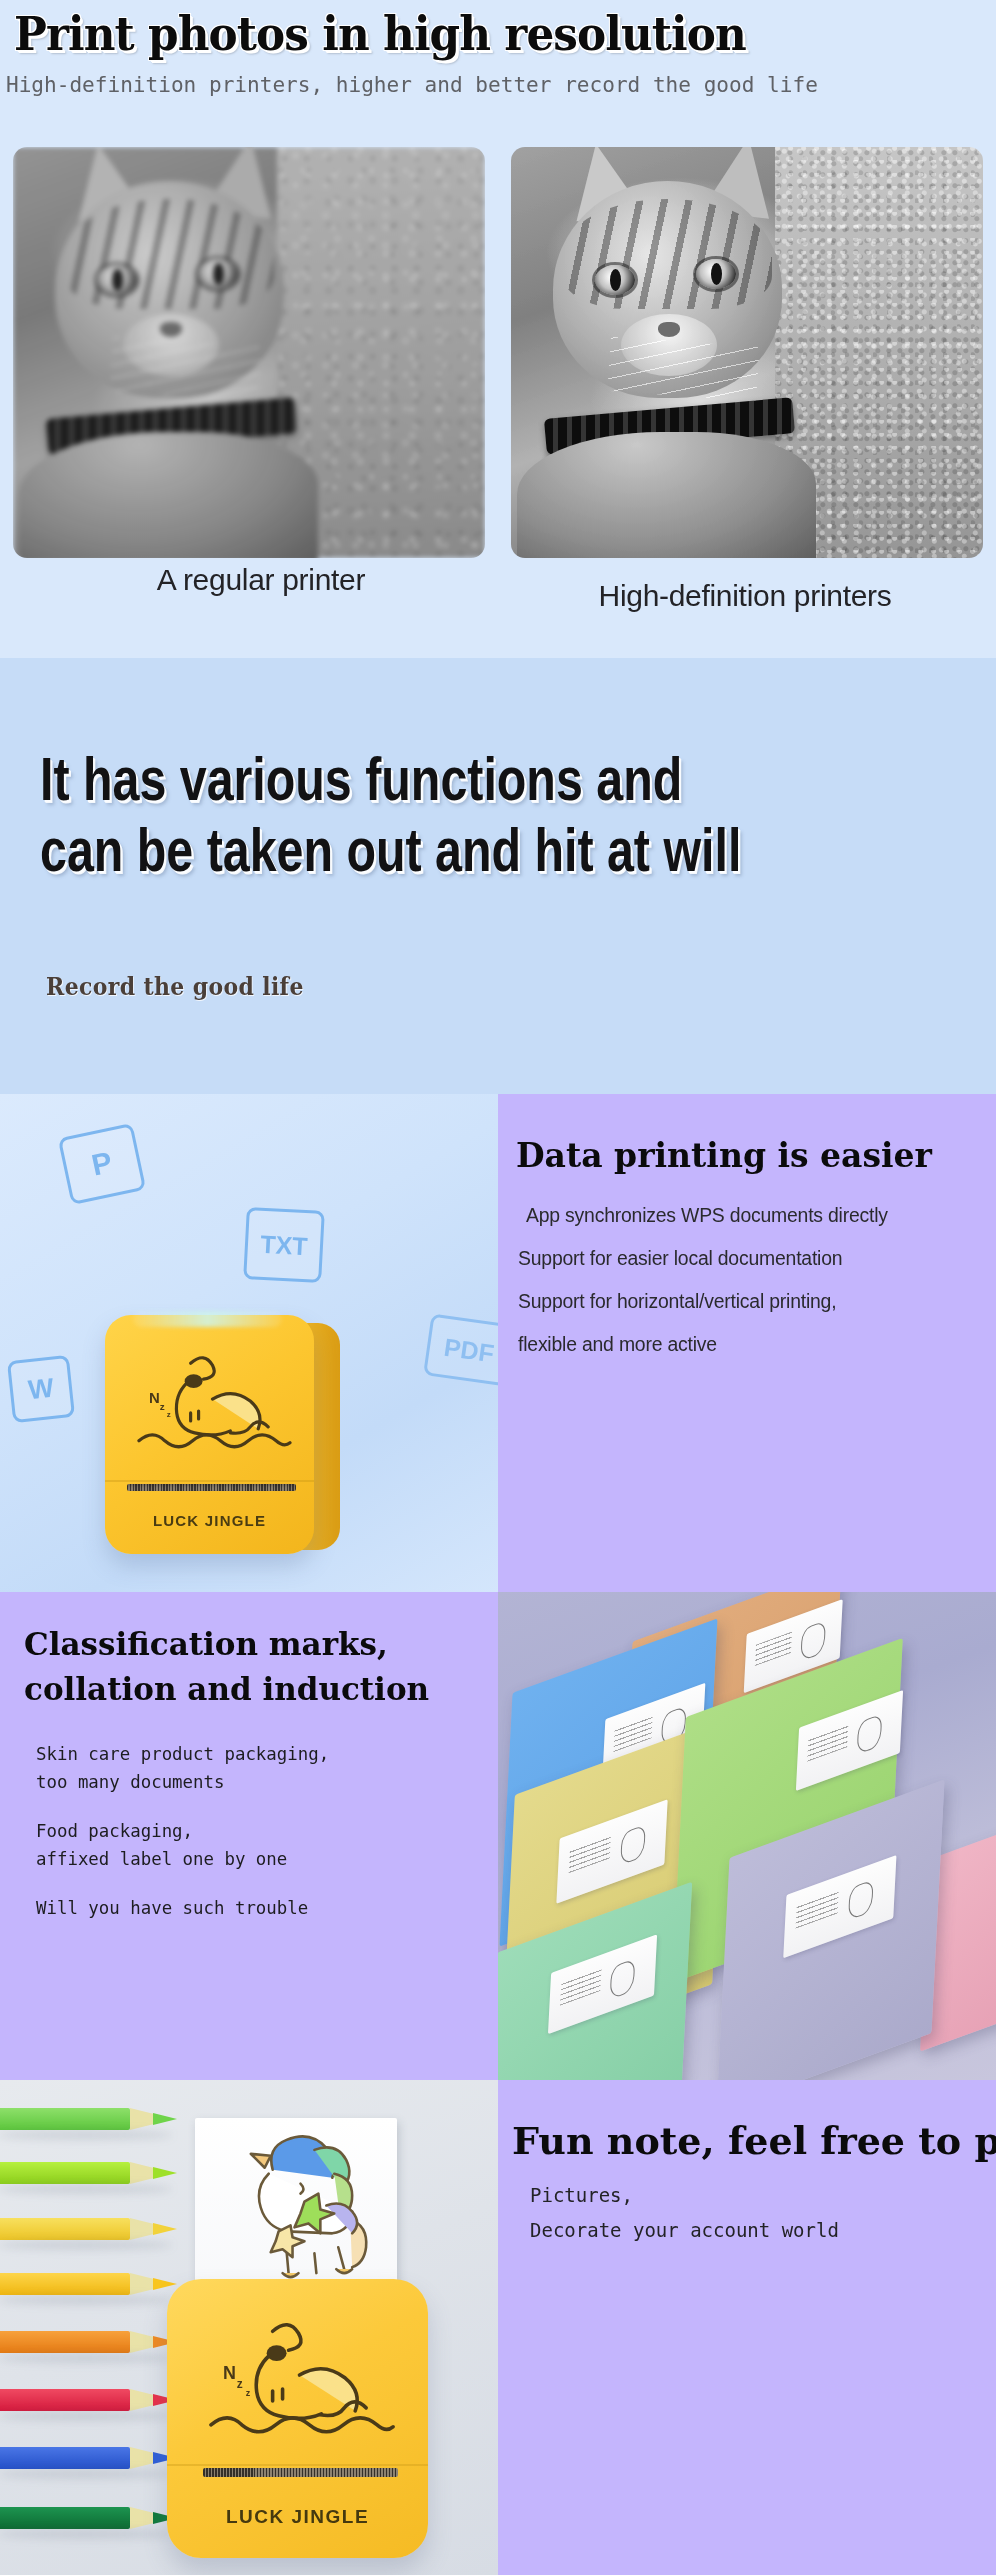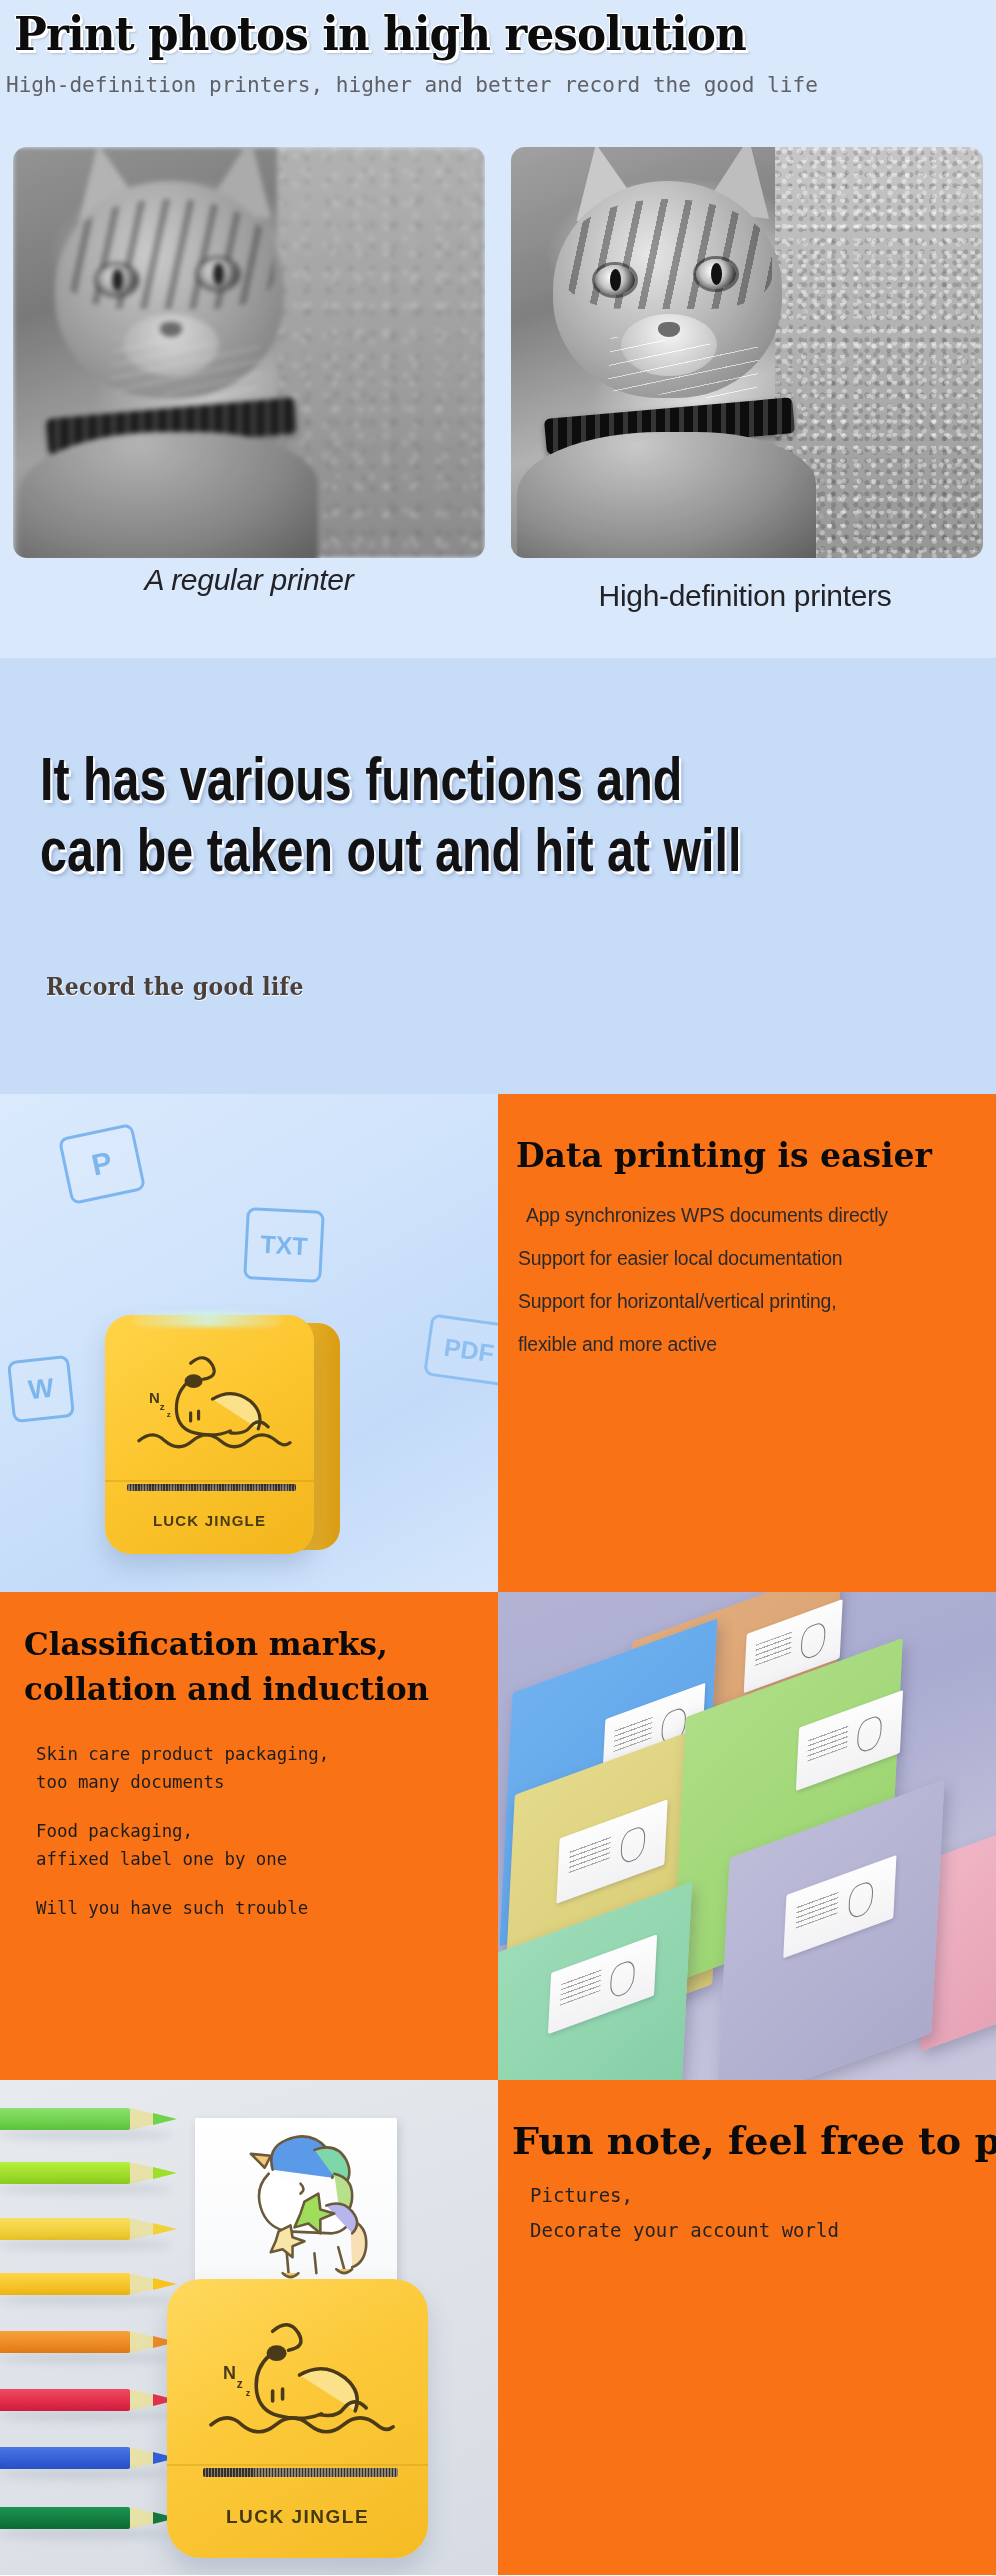--- a/index.html
+++ b/index.html
@@ -109,21 +109,21 @@
   }
   .photo-card.left .cat  { filter:grayscale(1) blur(2.6px) contrast(.93) brightness(.97); }
   .photo-card.right .cat { filter:grayscale(1) contrast(1.1) brightness(1.03); }
   .photo-card.right .cat .wall { background-size:13px 13px,15px 15px,11px 11px,17px 17px,14px 14px,100% 100%; }
   .caption-row { position:absolute; left:0; top:563px; width:997px; height:60px; }
   .caption {
     position:absolute; top:0; width:472px; text-align:center;
     font-family:"Liberation Sans", sans-serif;
     font-size:30px; color:#232327; letter-spacing:-0.3px;
   }
-  .caption.left { left:13px;font-style:italic; }
+  .caption.left { left:25px; }
   .caption.right { left:509px;margin-top:16px; }
 
   
   .banner { width:997px; height:436px; background:#c6dcf7; position:relative; }
   .banner-h {
     position:absolute; left:40px; top:86px;
     font-family:"Liberation Sans", sans-serif;
     font-weight:bold; font-size:62px; line-height:1.14;
     color:#121214;
     transform:scaleX(0.78); transform-origin:left top;
@@ -137,21 +137,21 @@
     letter-spacing:0.4px;
     transform:scaleX(0.88); transform-origin:left top;
     text-shadow:1px 1px 0 rgba(255,255,255,.75);
     white-space:nowrap;
   }
 
   
   .split { width:997px; position:relative; display:flex; }
   .col { position:relative; overflow:hidden; }
   .col-photo { width:498px; }
-  .col-text  { width:498px; background:#f97316; }
+  .col-text  { width:498px; background:#c4b5fd; }
 
   .sec-title {
     font-family:"DejaVu Serif", serif;
     font-weight:bold; color:#0b0b0c;
     white-space:nowrap;
   }
   .sec-line { white-space:nowrap; }
 
   
   .s3 { height:498px; }

